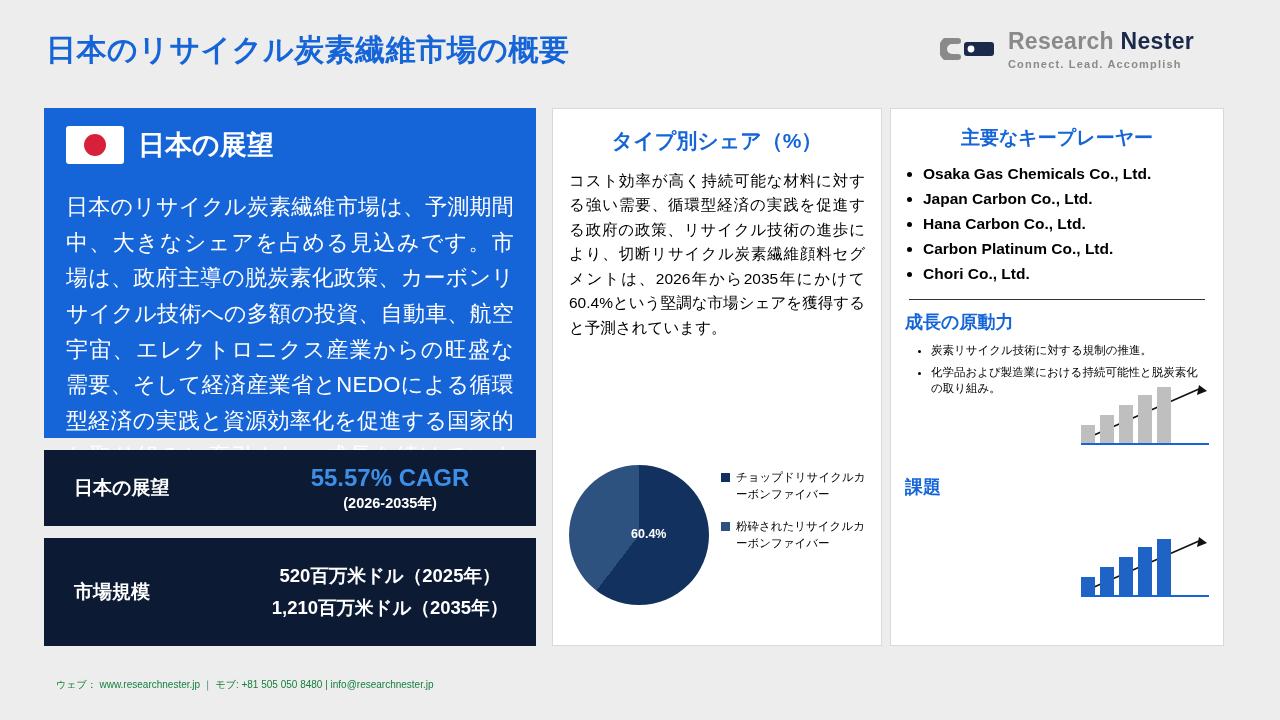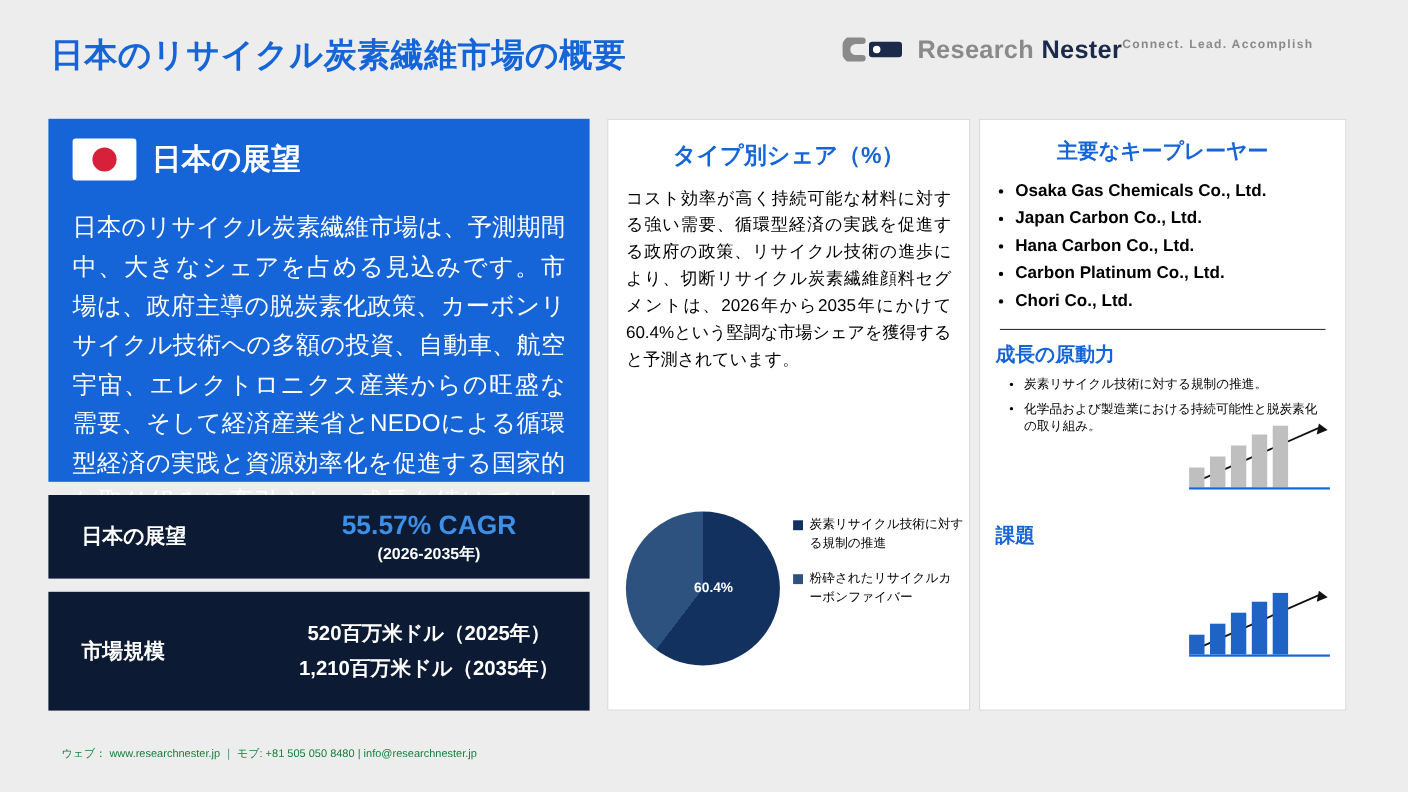--- a/index.html
+++ b/index.html
@@ -25,21 +25,21 @@
     letter-spacing: 0.5px;
   }
   .logo {
     position: absolute; right: 46px; top: 28px;
     display: flex; align-items: center; gap: 10px;
   }
   .logo-mark {
     width: 58px; height: 34px;
     display: flex; align-items: center; justify-content: center;
   }
-  .logo-text { display: flex; align-items: flex-start; }
+  .logo-text { display: flex; flex-direction: column; align-items: flex-start; }
   .logo-name {
     font-size: 23px; font-weight: bold; letter-spacing: 0.3px;
   }
   .logo-name .grey { color: #8a8a8a; }
   .logo-name .dark { color: #1b2a4a; }
   .logo-tag {
     font-size: 11px; color: #8a8a8a; letter-spacing: 1.2px;
     margin-top: 3px; font-weight: bold;
   }
 
@@ -208,21 +208,21 @@
     <div class="share-body">コスト効率が高く持続可能な材料に対する強い需要、循環型経済の実践を促進する政府の政策、リサイクル技術の進歩により、切断リサイクル炭素繊維顔料セグメントは、2026年から2035年にかけて60.4%という堅調な市場シェアを獲得すると予測されています。</div>
 
     <div class="chart-area">
       <div class="pie-wrap">
         <div class="pie"></div>
         <div class="pie-label">60.4%</div>
       </div>
       <div class="legend">
         <div class="legend-item">
           <div class="legend-swatch" style="background:#13315f"></div>
-          <div class="legend-text">炭素リサイクル技術に対する規制の推進</div>
+          <div class="legend-text">チョップドリサイクルカーボンファイバー</div>
         </div>
         <div class="legend-item">
           <div class="legend-swatch" style="background:#2d5280"></div>
           <div class="legend-text">粉砕されたリサイクルカーボンファイバー</div>
         </div>
       </div>
     </div>
   </div>
 
   <div class="card players-card">

